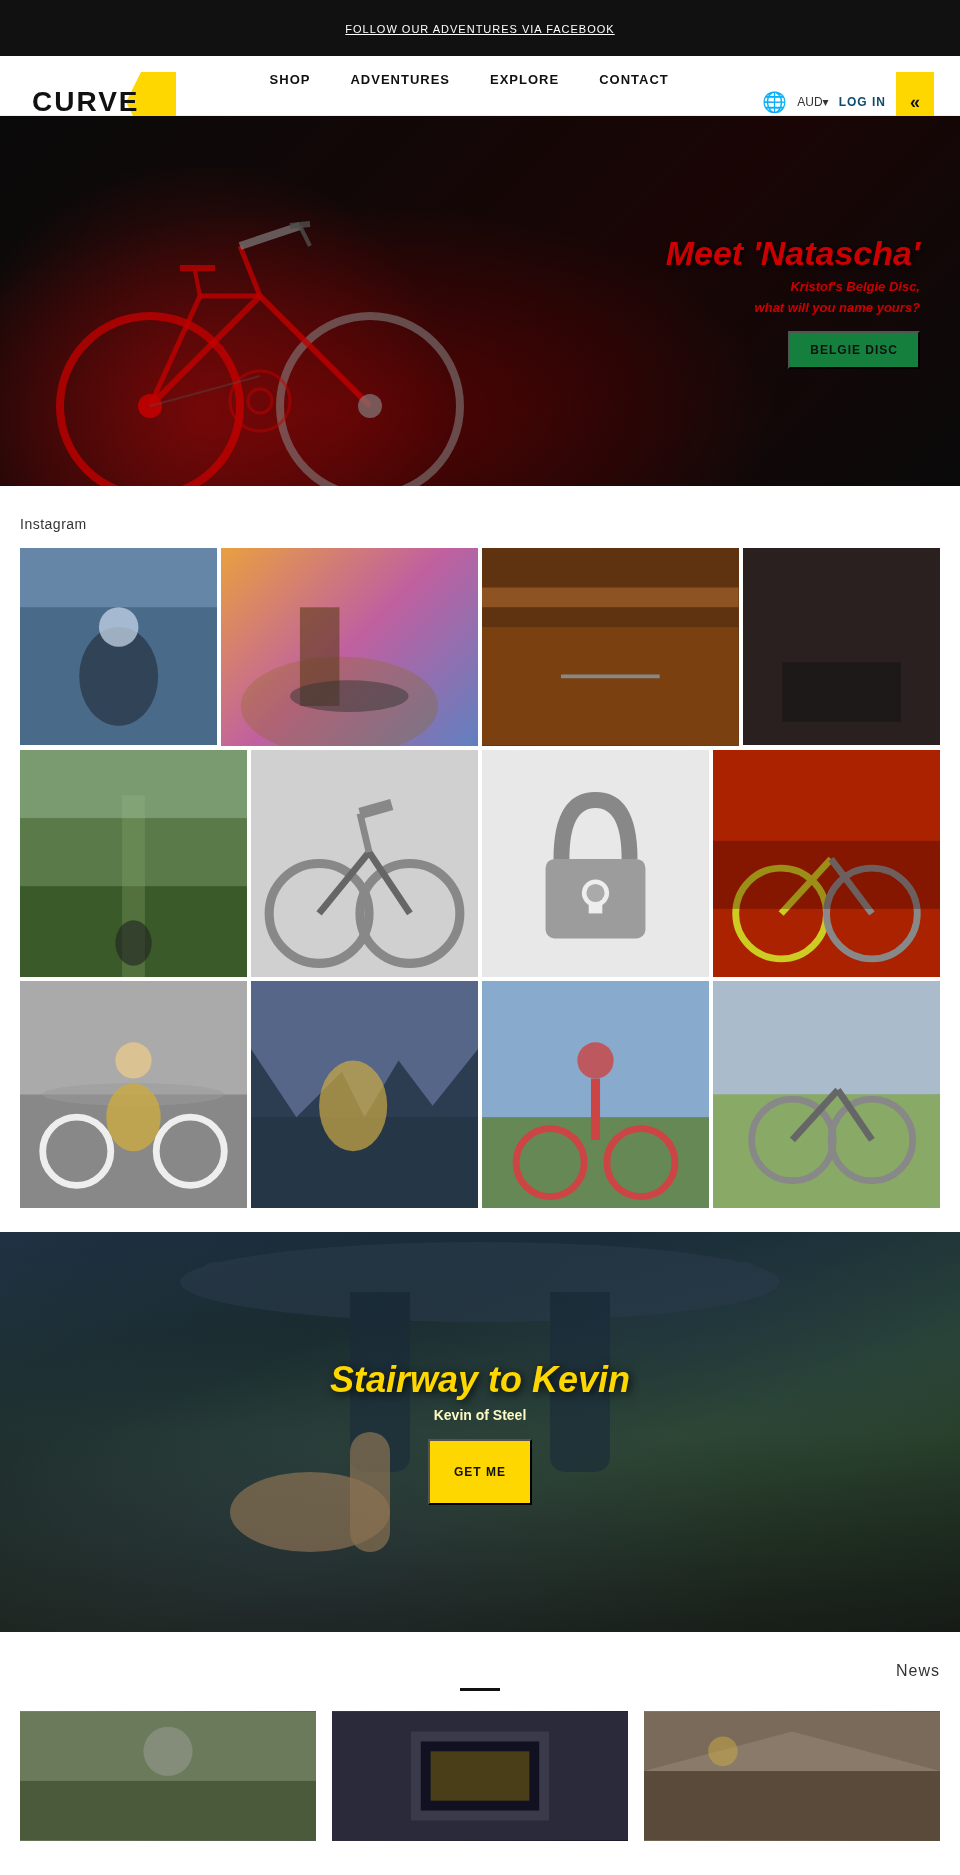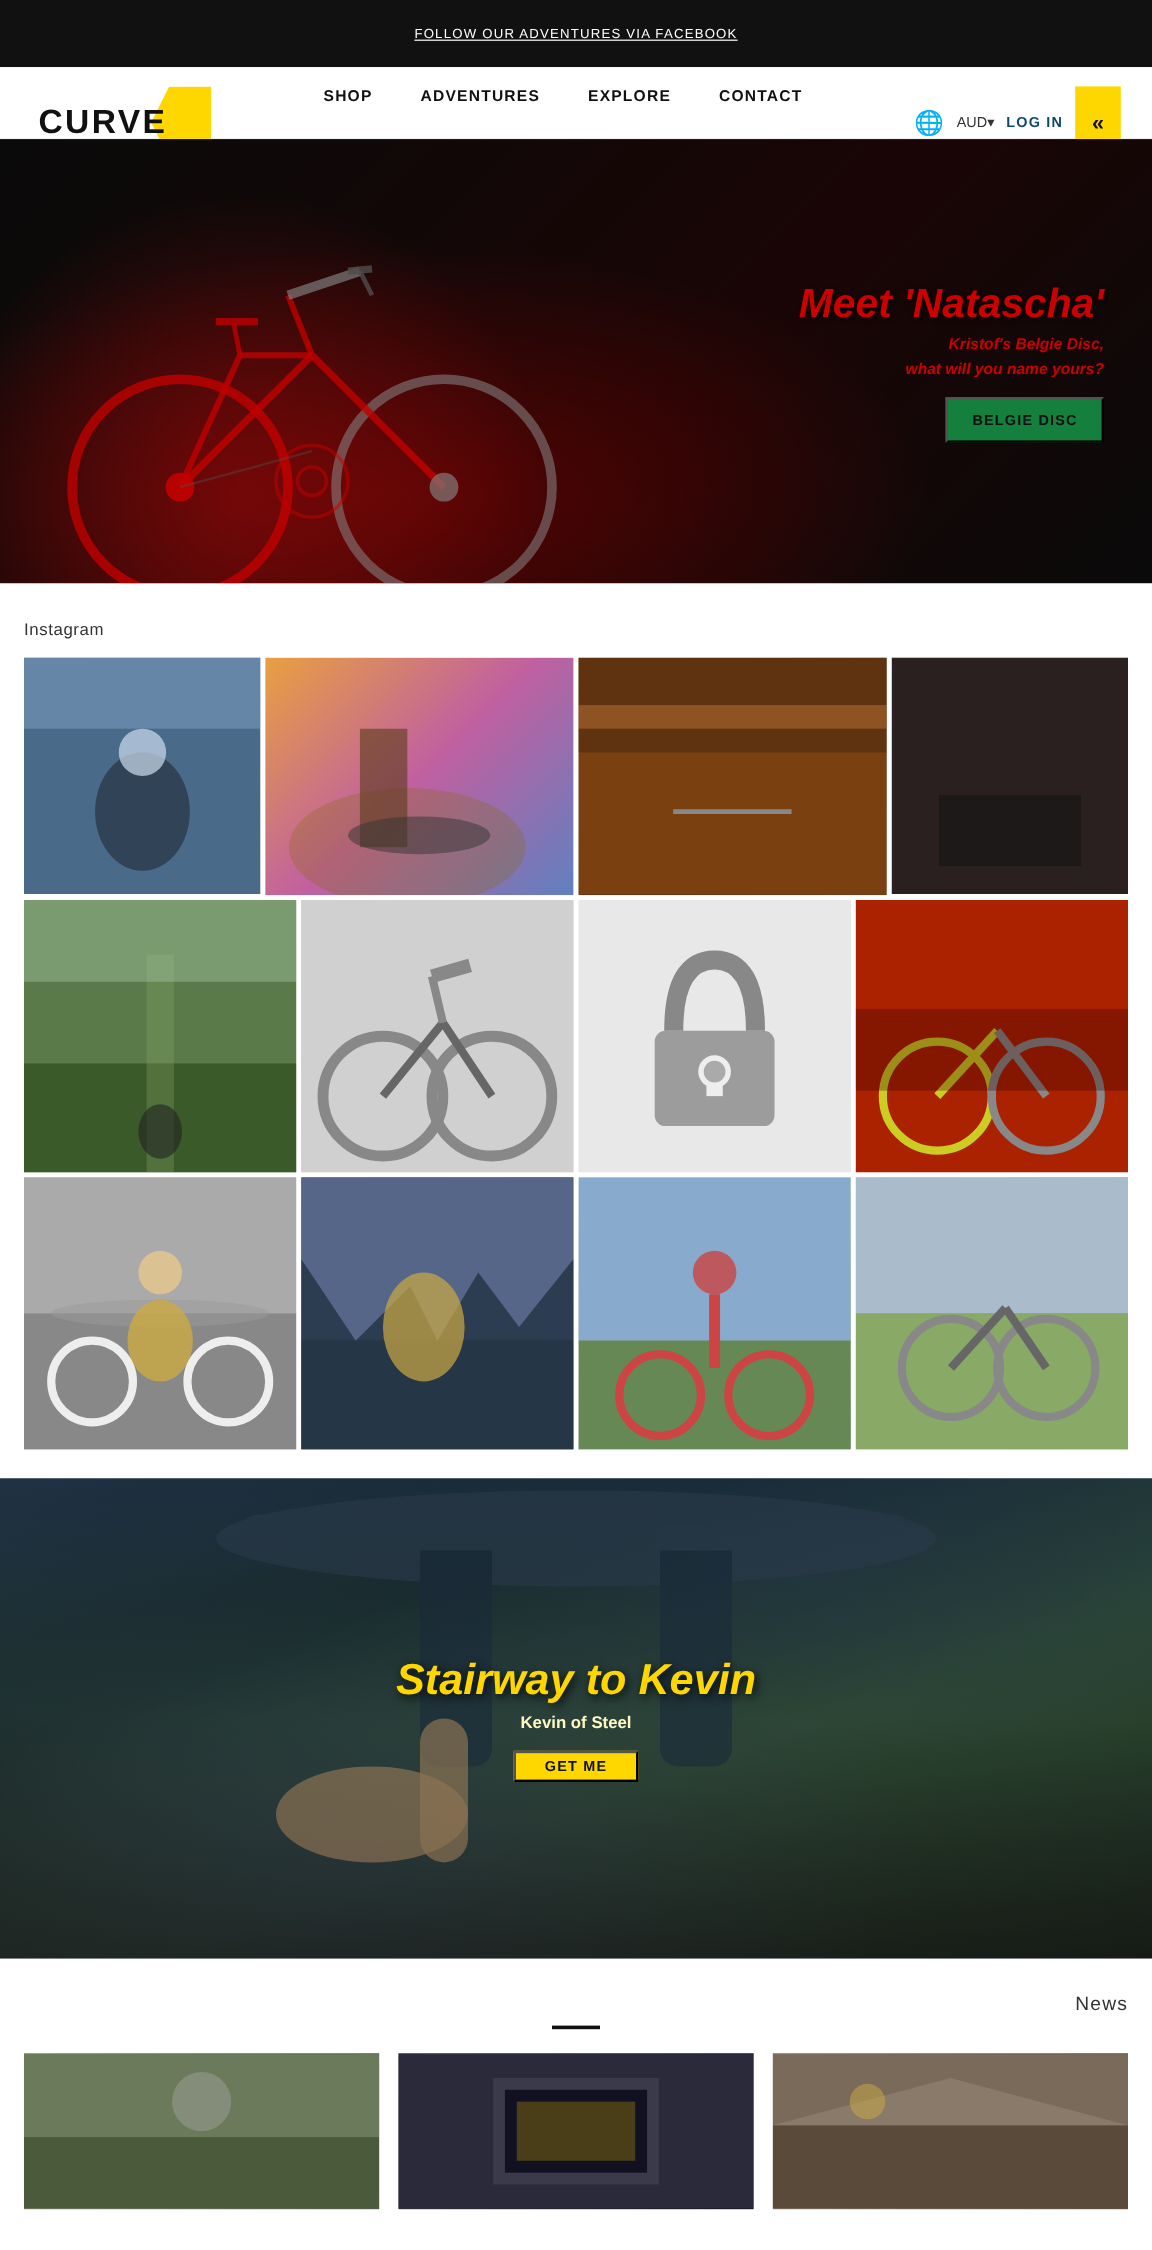--- a/index.html
+++ b/index.html
@@ -175,21 +175,21 @@
       font-size: 14px;
       color: #fef9c3;
       margin-top: 6px;
       font-weight: 600;
     }
     .promo-btn {
       display: inline-block;
       margin-top: 16px;
       background: #FFD700;
       color: #111;
-      padding: 4px 24px;
+      padding: 24px 24px;
       font-size: 12px;
       font-weight: 700;
       letter-spacing: 1px;
       cursor: pointer;
       text-decoration: none;
     }
 
     
     .news-section {
       padding: 30px 20px 20px;

